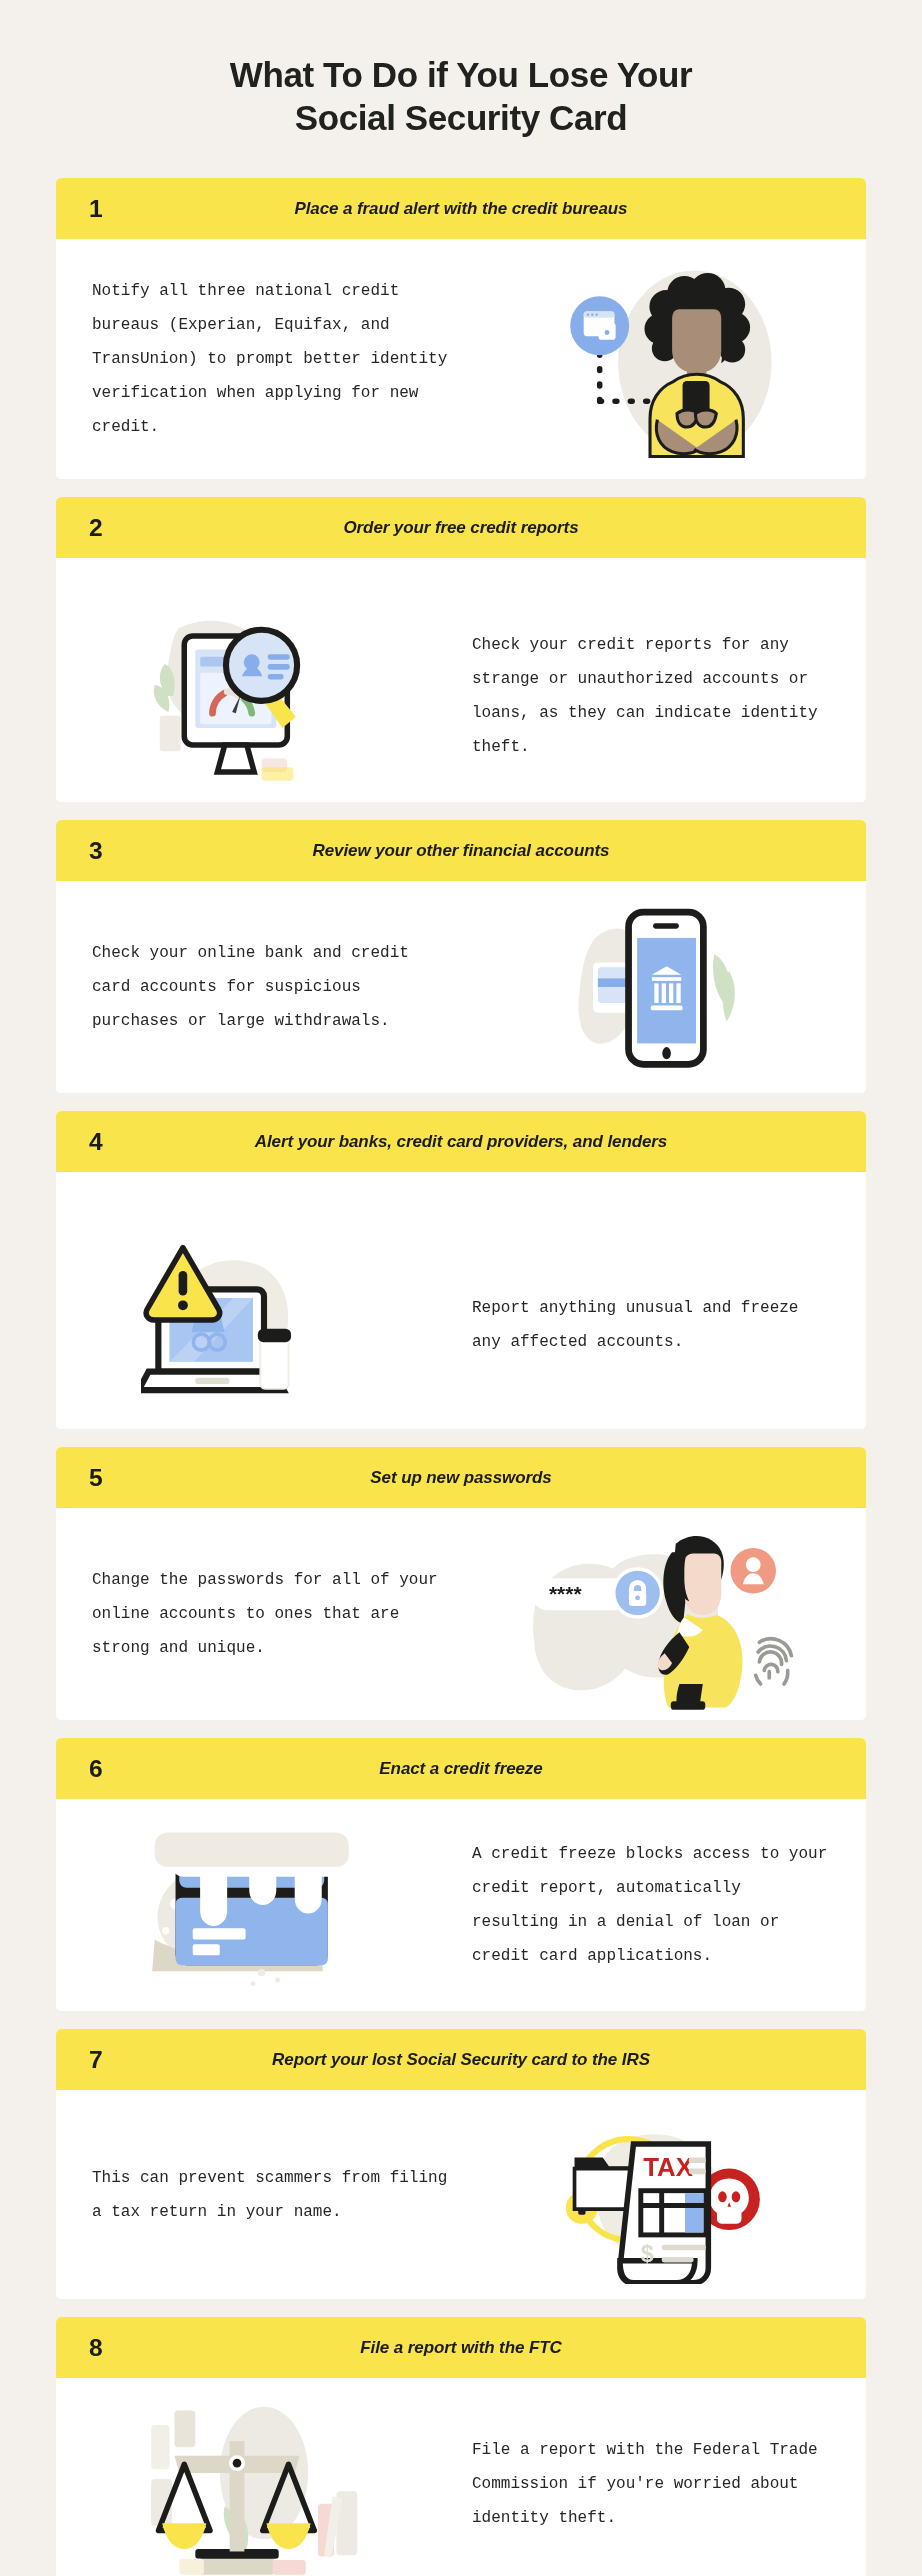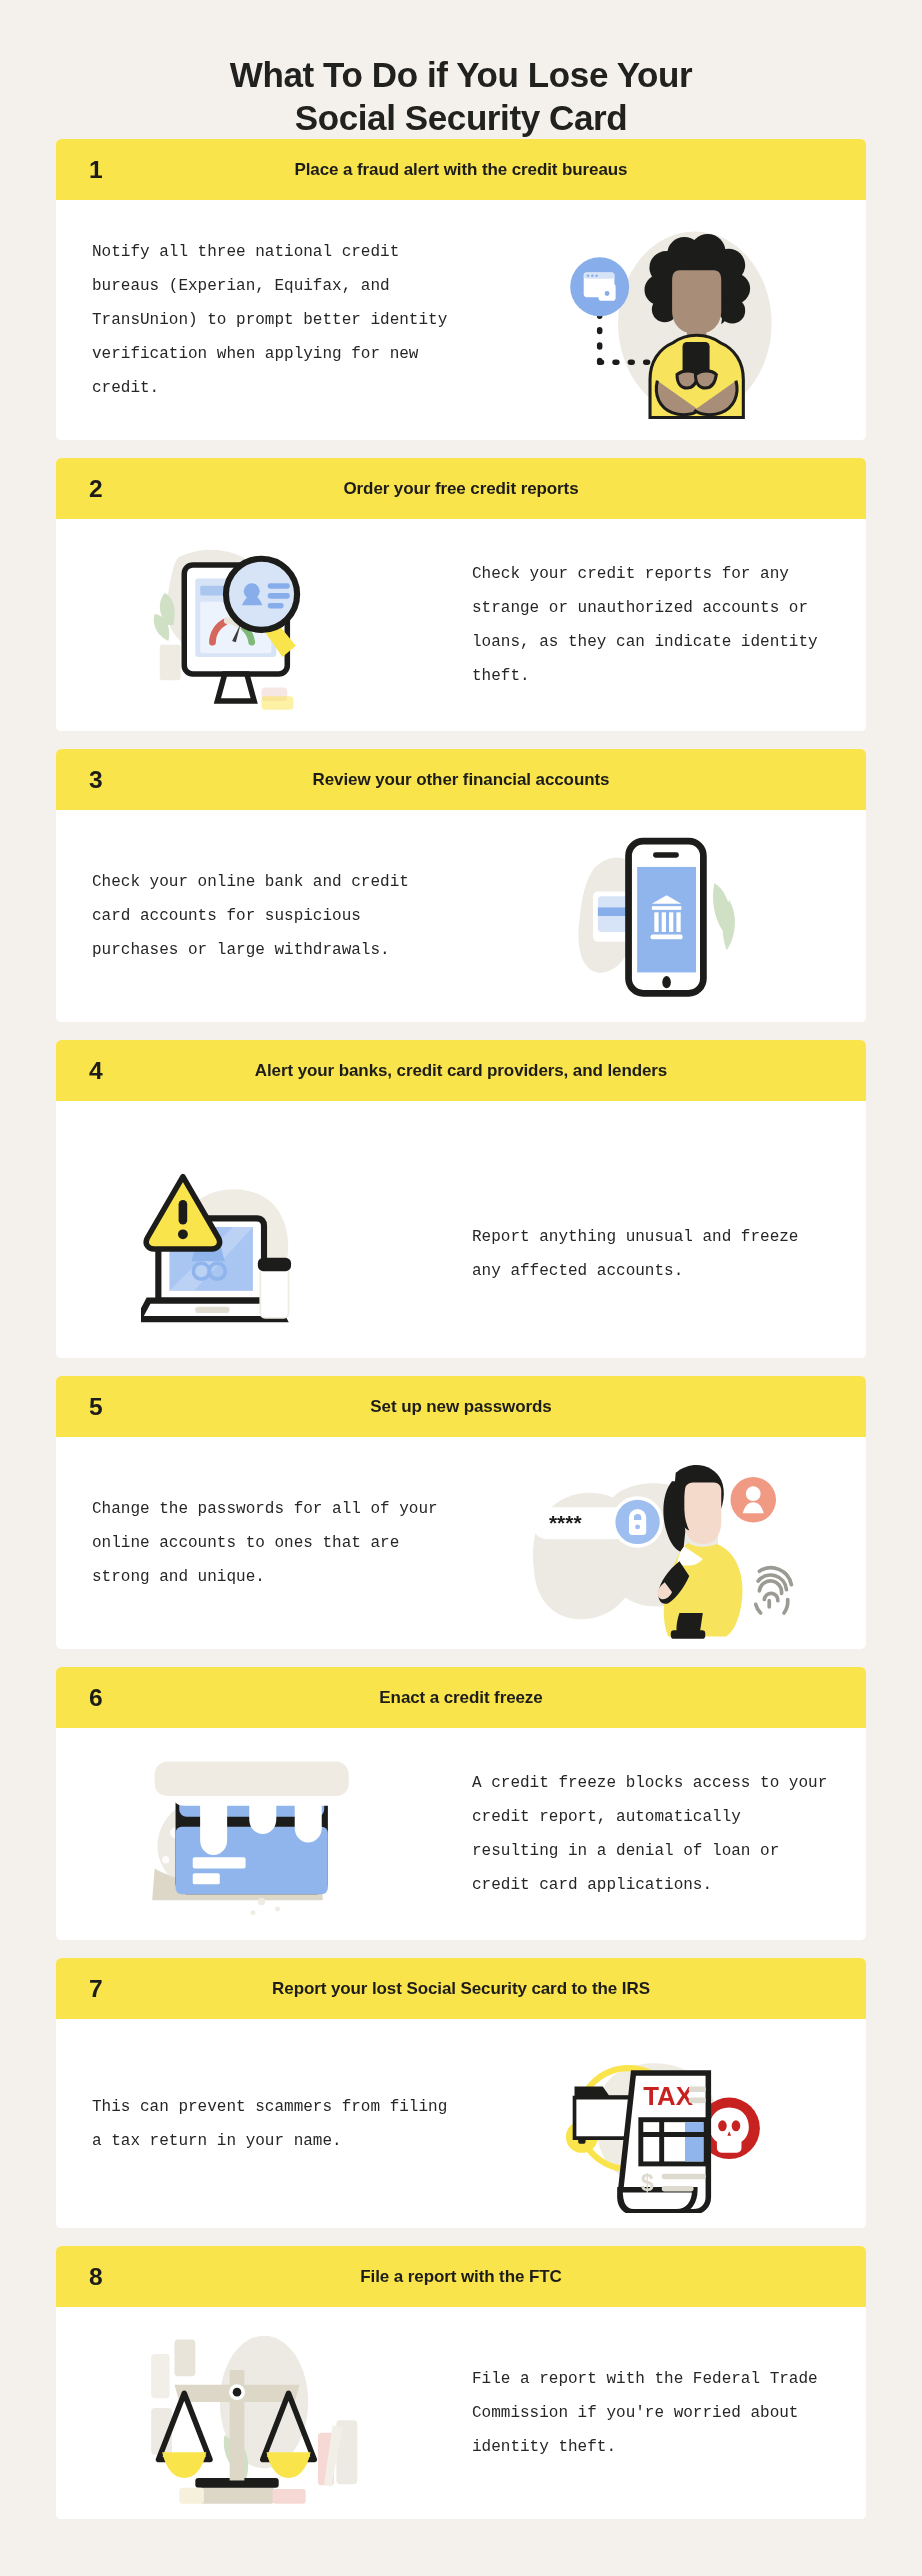--- a/index.html
+++ b/index.html
@@ -20,20 +20,21 @@
     width: 922px;
     height: 2576px;
     background: #F4F1EC;
     box-sizing: border-box;
     padding: 0 56px;
   }
 
   
   .title-block {
     padding-top: 53px;
+    padding-bottom: 39px;
     text-align: center;
   }
   .title-line {
     display: block;
     font-size: 35px;
     line-height: 43px;
     font-weight: 700;
     letter-spacing: -0.4px;
     color: #21211F;
   }
@@ -72,20 +73,21 @@
     color: #1C1C1A;
     line-height: 1;
   }
   .step-title {
     font-size: 17px;
     font-weight: 700;
     color: #1C1C1A;
     letter-spacing: -0.1px;
     text-align: left;
     padding: 0 74px;
+    font-style: italic;
   }
 
   .step-body {
     display: flex;
     align-items: center;
     min-height: 240px;
     background: #FFFFFF;
     padding: 0 0;
   }
   .step-body.text-left { flex-direction: row; }
@@ -109,21 +111,21 @@
     position: relative;
     height: 209px;
     display: flex;
     align-items: center;
     justify-content: center;
   }
   .step-art svg { display: block; }
 
   
   .h1 .step-body { min-height: 240px; }
-  .h2 .step-body { min-height: 212px; }
+  .h2 .step-body { min-height: 212px; margin-top: 32px; }
   .h3 .step-body { min-height: 212px; align-items: center; }
   .h4 .step-body { min-height: 194px; margin-top: 48px; }
   .h5 .step-body { min-height: 212px; border-radius: 27px; }
   .h6 .step-body { min-height: 212px; border-radius: 12px; }
   .h7 .step-body { min-height: 197px; }
   .h8 .step-body { min-height: 212px; }
 </style>
 </head>
 <body>
 

